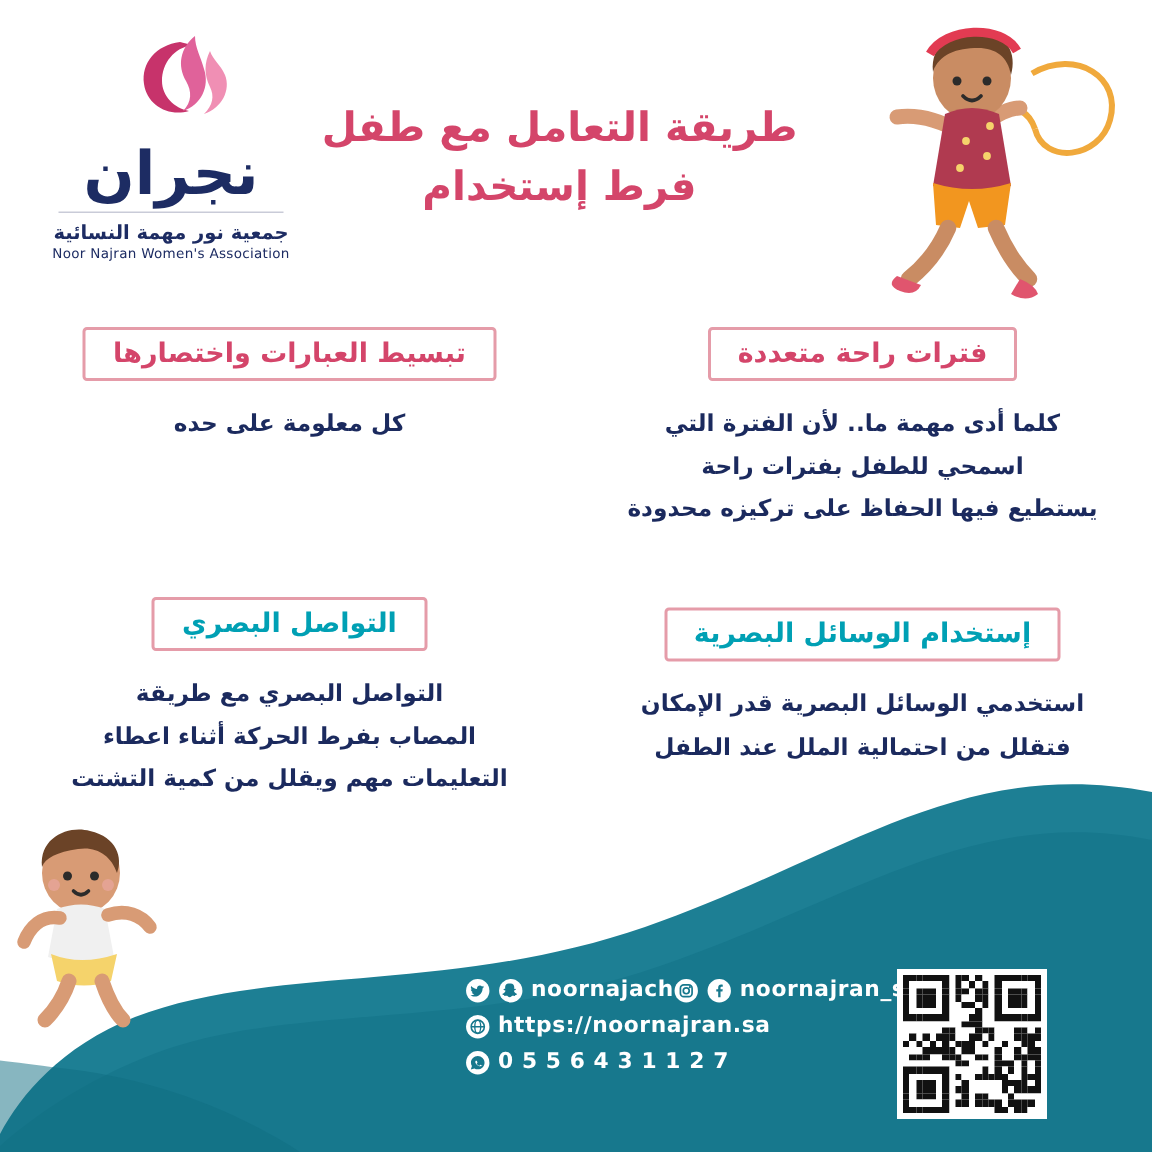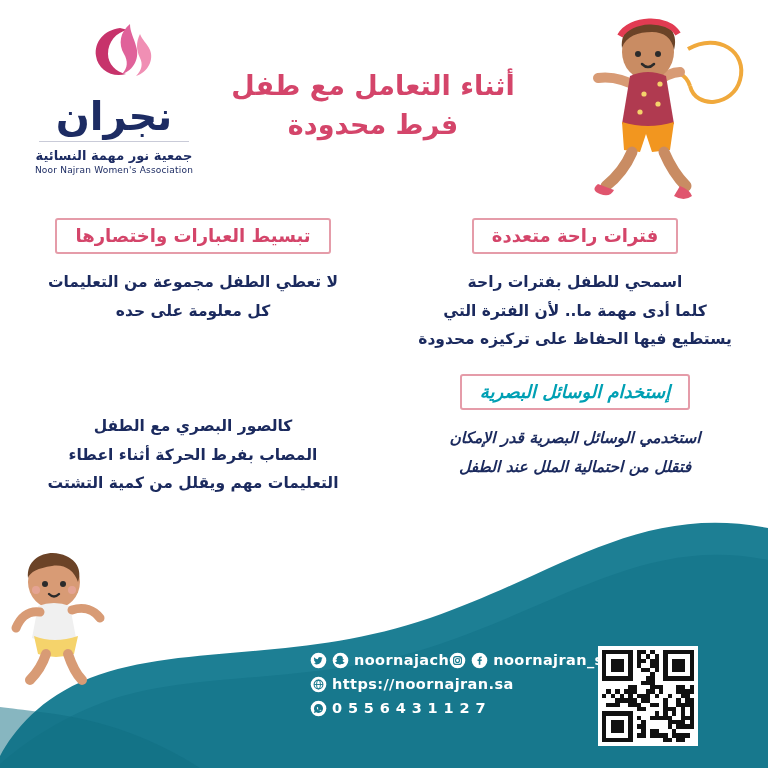--- a/index.html
+++ b/index.html
@@ -107,21 +107,21 @@
   .block-body {
     margin-top: 14px;
     font-size: 15.5px;
     font-weight: bold;
     color: #1b2a5e;
     line-height: 1.85;
   }
 
   #b-rest   { right: 28px;  top: 218px; width: 330px; }
   #b-simple { right: 410px; top: 218px; width: 330px; }
-  #b-visual { right: 28px;  top: 374px; width: 330px; font-style: italic; }
+  #b-visual { right: 28px;  top: 405px; width: 330px; }
   #b-eye    { right: 410px; top: 398px; width: 330px; }
   .contacts {
     position: absolute;
     left: 310px;
     top: 648px;
     width: 280px;
     color: #ffffff;
   }
   .c-row {
     display: flex;
@@ -190,22 +190,22 @@
         </g>
       </svg>
     </div>
     <div class="logo-ar">نجران</div>
     <div class="logo-rule"></div>
     <div class="logo-sub-ar">جمعية نور مهمة النسائية</div>
     <div class="logo-sub-en">Noor Najran Women's Association</div>
   </div>
 
   <div class="headline">
-    <div>أثناء التعامل مع طفل</div>
-    <div>فرط محدودة</div>
+    <div>طريقة التعامل مع طفل</div>
+    <div>فرط إستخدام</div>
   </div>
 
   <div class="kid-top">
     <svg width="190" height="200" viewBox="0 0 190 200" xmlns="http://www.w3.org/2000/svg">
       <path d="M120,35 C150,18 180,38 172,66 C165,92 128,96 122,72" fill="none" stroke="#f0a93c" stroke-width="4"></path>
       <path d="M122,72 C118,60 108,56 100,60" fill="none" stroke="#f0a93c" stroke-width="4"></path>
 
       <path d="M72,74 C58,66 44,62 30,64" stroke="#d89b75" stroke-width="10" stroke-linecap="round" fill="none"></path>
       <path d="M86,70 C96,62 106,58 112,58" stroke="#d89b75" stroke-width="10" stroke-linecap="round" fill="none"></path>
 
@@ -227,45 +227,45 @@
       <path d="M64,138 C58,152 48,164 38,172" stroke="#c98c63" stroke-width="11" stroke-linecap="round" fill="none"></path>
       <path d="M96,138 C102,152 110,164 118,172" stroke="#c98c63" stroke-width="11" stroke-linecap="round" fill="none"></path>
       <path d="M30,170 q-8,6 2,10 q10,4 14,-4" fill="#e0556e"></path>
       <path d="M112,172 q10,4 12,10 q-8,6 -18,0" fill="#e0556e"></path>
     </svg>
   </div>
 
   <div class="block" id="b-rest">
     <div class="block-title pink">فترات راحة متعددة</div>
     <div class="block-body">
+      <div>كلما أدى مهمة ما.. لأن الفترة التي</div>
       <div>اسمحي للطفل بفترات راحة</div>
-      <div>كلما أدى مهمة ما.. لأن الفترة التي</div>
       <div>يستطيع فيها الحفاظ على تركيزه محدودة</div>
     </div>
   </div>
 
   <div class="block" id="b-simple">
     <div class="block-title pink">تبسيط العبارات واختصارها</div>
     <div class="block-body">
-      <div>لا تعطي الطفل مجموعة من التعليمات</div>
       <div>كل معلومة على حده</div>
     </div>
   </div>
 
   <div class="block" id="b-visual">
     <div class="block-title">إستخدام الوسائل البصرية</div>
     <div class="block-body">
       <div>استخدمي الوسائل البصرية قدر الإمكان</div>
       <div>فتقلل من احتمالية الملل عند الطفل</div>
     </div>
   </div>
 
   <div class="block" id="b-eye">
+    <div class="block-title">التواصل البصري</div>
     <div class="block-body">
-      <div>كالصور البصري مع الطفل</div>
+      <div>التواصل البصري مع طريقة</div>
       <div>المصاب بفرط الحركة أثناء اعطاء</div>
       <div>التعليمات مهم ويقلل من كمية التشتت</div>
     </div>
   </div>
 
   <div class="kid-bottom">
     <svg width="130" height="140" viewBox="0 0 130 140" xmlns="http://www.w3.org/2000/svg">
       <ellipse cx="46" cy="34" rx="26" ry="27" fill="#d89b75"></ellipse>
       <path d="M20,30 C18,10 38,2 52,6 C70,10 74,24 70,34 C66,22 56,16 44,18 C30,20 22,24 20,30 Z" fill="#6b4327"></path>
       <circle cx="37" cy="36" r="3" fill="#2b2b2b"></circle>

